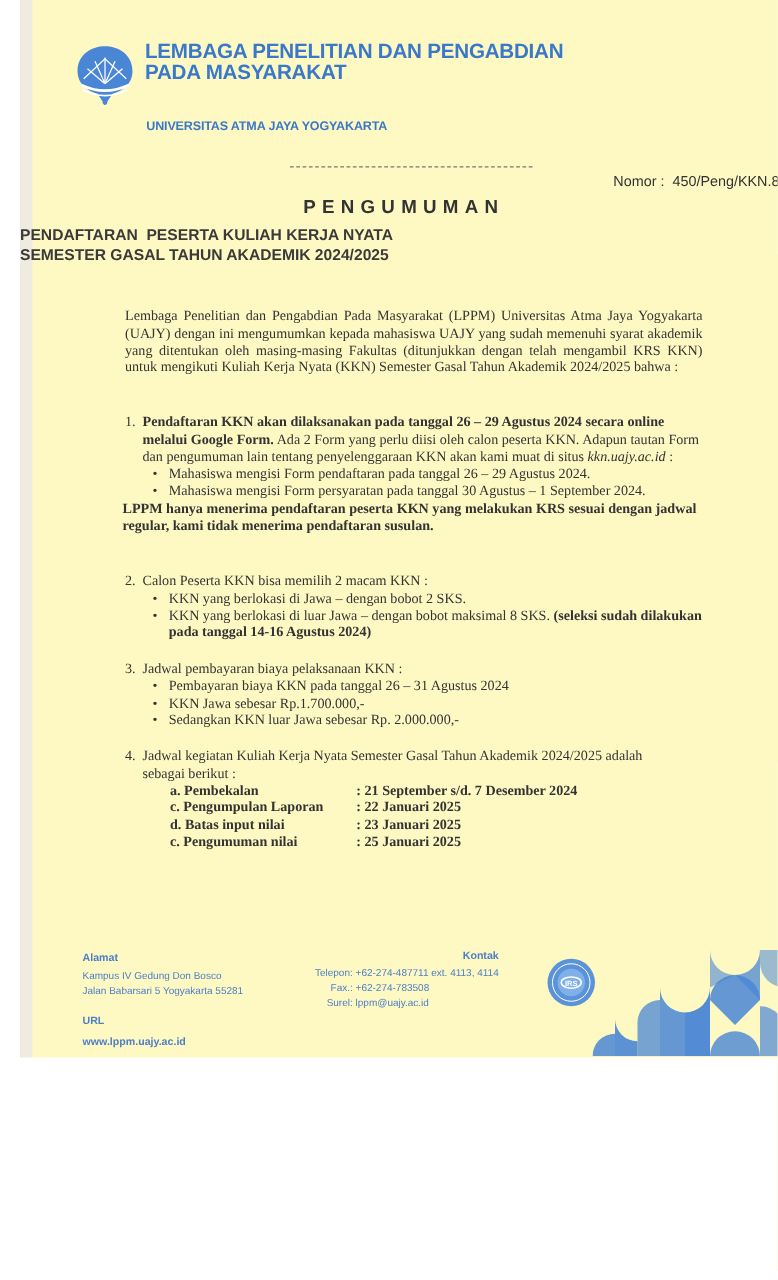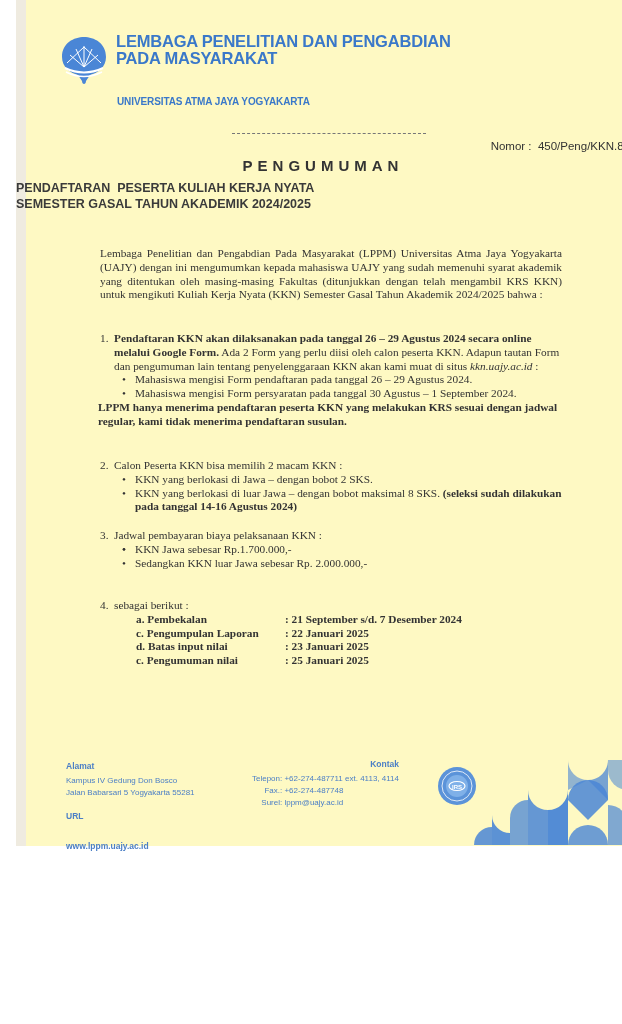--- a/index.html
+++ b/index.html
@@ -123,29 +123,30 @@
       <li><span class="dot">•</span><span>KKN yang berlokasi di luar Jawa – dengan bobot maksimal 8 SKS. </span><span class="bold">(seleksi sudah dilakukan pada tanggal 14-16 Agustus 2024)</span></li>
     </ul>
   </div>
 
   <div class="body sec3">
     <div class="num-line">
       <span class="num">3.</span>
       <span>Jadwal pembayaran biaya pelaksanaan KKN :</span>
     </div>
     <ul class="bullets">
-      <li><span class="dot">•</span></li>
+      <li><span class="dot">•</span><span>Pembayaran biaya KKN pada tanggal 26 – 31 Agustus 2024</span></li>
       <li><span class="dot">•</span><span>KKN Jawa sebesar Rp.1.700.000,-</span></li>
       <li><span class="dot">•</span><span>Sedangkan KKN luar Jawa sebesar Rp. 2.000.000,-</span></li>
     </ul>
   </div>
 
   <div class="body sec4">
     <div class="num-line">
       <span class="num">4.</span>
+      <span>Jadwal kegiatan  Kuliah Kerja Nyata Semester Gasal Tahun Akademik 2024/2025 adalah</span>
     </div>
     <div class="indent">sebagai berikut :</div>
     <div class="sched">
       <div class="sched-row">
           <span class="lbl">a.  Pembekalan</span>
           <span class="val">: 21 September s/d. 7 Desember 2024</span>
         </div>
       <div class="sched-row">
           <span class="lbl">c.  Pengumpulan Laporan</span>
           <span class="val">: 22 Januari 2025</span>
@@ -161,31 +162,31 @@
     </div>
   </div>
 
   <div class="foot f-alamat">
     <div class="h">Alamat</div>
     <div style="margin-top:3px">Kampus IV Gedung Don Bosco</div>
     <div>Jalan Babarsari 5 Yogyakarta 55281</div>
   </div>
   <div class="foot f-url">
     <div class="h">URL</div>
-    <div class="h" style="margin-top:18px">www.lppm.uajy.ac.id</div>
+    <div class="h" style="margin-top:5px">www.lppm.uajy.ac.id</div>
   </div>
   <div class="foot f-kontak">
     <div class="h">Kontak</div>
     <div class="row" style="margin-top:3px">
         <span class="k">Telepon</span>
         <span>: +62-274-487711 ext. 4113, 4114</span>
       </div>
     <div class="row">
         <span class="k">Fax.</span>
-        <span>: +62-274-487748</span>
+        <span>: +62-274-783508</span>
       </div>
     <div class="row">
         <span class="k">Surel</span>
         <span>: lppm@uajy.ac.id</span>
       </div>
   </div>
 
   <svg class="seal" viewBox="0 0 40 40">
     <circle cx="20" cy="20" r="19" fill="#5b93d9"></circle>
     <circle cx="20" cy="20" r="15" fill="none" stroke="#ffffff" stroke-width="0.8"></circle>

